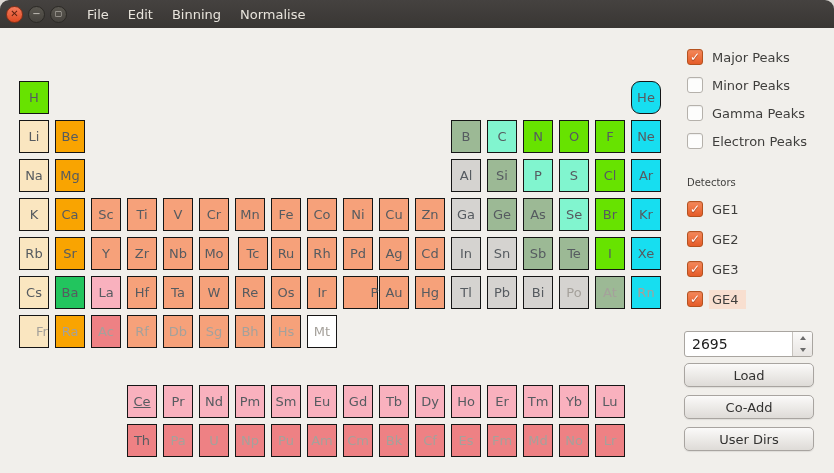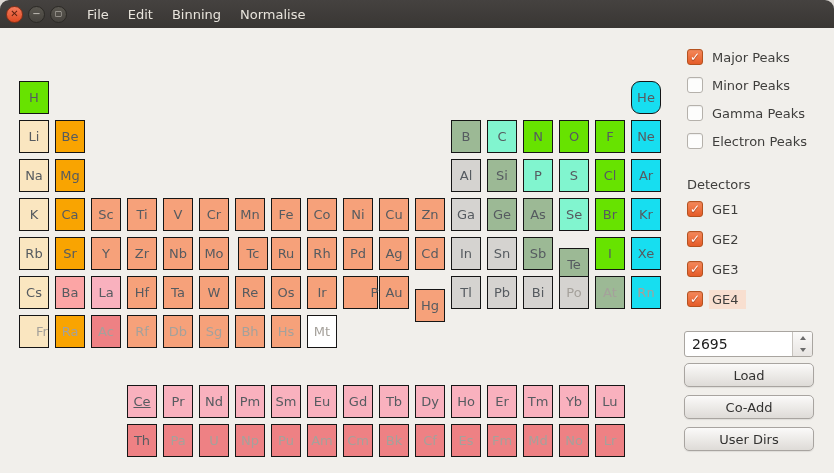--- a/index.html
+++ b/index.html
@@ -26,21 +26,21 @@
   .peaks-panel{position:absolute;left:687px;top:43px;display:flex;flex-direction:column;}
   .peaks-panel .cbrow{height:28px;}
   .detectors-list{position:absolute;left:687px;top:194px;display:flex;flex-direction:column;}
   .detectors-list .cbrow{height:30px;}
   .cb{width:16px;height:16px;box-sizing:border-box;border-radius:3px;display:flex;align-items:center;
     justify-content:center;font-size:12px;line-height:12px;color:#fff;font-weight:bold;
     background:#FDFDFC;border:1px solid #B5B1AB;box-shadow:inset 0 1px 1px rgba(0,0,0,0.06);}
   .cb.checked{background:linear-gradient(#F4885A,#E55C28);border:1px solid #b5521f;text-shadow:0 1px 1px rgba(90,30,10,.5);}
   .cblabel{font-size:13px;color:#3F3E3C;}
   .cblabel.hl{background:#F8DFD0;padding:2px 7px 2px 3px;margin-left:-3px;border-radius:0;}
-  .section-heading{position:absolute;left:687px;top:177px;font-size:13px;color:#3F3E3C;}
+  .section-heading{position:absolute;left:687px;top:177px;font-size:10px;color:#3F3E3C;}
   
   .spinbox{position:absolute;left:684px;top:331px;width:129px;height:26px;box-sizing:border-box;
     background:#fff;border:1px solid #A9A5A0;border-radius:3px;display:flex;overflow:hidden;}
   .spinbox input{flex:1;border:0;outline:none;padding:0 0 0 7px;font-size:14px;color:#1c1c1c;
     font-family:"DejaVu Sans","Liberation Sans",sans-serif;background:transparent;min-width:0;}
   .spinner{width:19px;border-left:1px solid #C6C2BD;display:flex;flex-direction:column;background:linear-gradient(#FBFAF9,#E8E5E2);}
   .spinbtn{flex:1;display:flex;align-items:center;justify-content:center;}
   .arrow-up{width:0;height:0;border-left:3.5px solid transparent;border-right:3.5px solid transparent;border-bottom:4px solid #6b6b6b;}
   .arrow-down{width:0;height:0;border-left:3.5px solid transparent;border-right:3.5px solid transparent;border-top:4px solid #6b6b6b;}
   
@@ -119,35 +119,35 @@
       <div class="tile" style="left: 199px; top: 237px; background: rgb(246, 161, 122);">Mo</div>
       <div class="tile" style="left: 238px; top: 237px; background: rgb(246, 161, 122);">Tc</div>
       <div class="tile" style="left: 271px; top: 237px; background: rgb(246, 161, 122);">Ru</div>
       <div class="tile" style="left: 307px; top: 237px; background: rgb(246, 161, 122);">Rh</div>
       <div class="tile" style="left: 343px; top: 237px; background: rgb(246, 161, 122);">Pd</div>
       <div class="tile" style="left: 379px; top: 237px; background: rgb(246, 161, 122);">Ag</div>
       <div class="tile" style="left: 415px; top: 237px; background: rgb(246, 161, 122);">Cd</div>
       <div class="tile" style="left: 451px; top: 237px; background: rgb(213, 211, 208);">In</div>
       <div class="tile" style="left: 487px; top: 237px; background: rgb(213, 211, 208);">Sn</div>
       <div class="tile" style="left: 523px; top: 237px; background: rgb(156, 185, 149);">Sb</div>
-      <div class="tile" style="left: 559px; top: 237px; background: rgb(156, 185, 149); margin-top: 11px;">Te</div>
+      <div class="tile" style="left: 559px; top: 237px; background: rgb(156, 185, 149);">Te</div>
       <div class="tile" style="left: 595px; top: 237px; background: rgb(103, 227, 0);">I</div>
       <div class="tile" style="left: 631px; top: 237px; background: rgb(23, 222, 240);">Xe</div>
       <div class="tile" style="left: 19px; top: 276px; background: rgb(250, 230, 192);">Cs</div>
-      <div class="tile" style="left: 55px; top: 276px; background: #fca5a5;">Ba</div>
+      <div class="tile" style="left: 55px; top: 276px; background: #22c55e;">Ba</div>
       <div class="tile" style="left: 91px; top: 276px; background: rgb(249, 177, 190);">La</div>
       <div class="tile" style="left: 127px; top: 276px; background: rgb(246, 161, 122);">Hf</div>
       <div class="tile" style="left: 163px; top: 276px; background: rgb(246, 161, 122);">Ta</div>
       <div class="tile" style="left: 199px; top: 276px; background: rgb(246, 161, 122);">W</div>
       <div class="tile" style="left: 235px; top: 276px; background: rgb(246, 161, 122);">Re</div>
       <div class="tile" style="left: 271px; top: 276px; background: rgb(246, 161, 122);">Os</div>
       <div class="tile" style="left: 307px; top: 276px; background: rgb(246, 161, 122);">Ir</div>
       <div class="tile" style="left: 343px; top: 276px; background: rgb(246, 161, 122); padding-left: 33px;">Pt</div>
       <div class="tile" style="left: 379px; top: 276px; background: rgb(246, 161, 122); text-align: center;">Au</div>
-      <div class="tile" style="left: 415px; top: 276px; background: rgb(246, 161, 122); margin-top: 13px;">Hg</div>
+      <div class="tile" style="left: 415px; top: 276px; background: rgb(246, 161, 122);">Hg</div>
       <div class="tile" style="left: 451px; top: 276px; background: rgb(213, 211, 208);">Tl</div>
       <div class="tile" style="left: 487px; top: 276px; background: rgb(213, 211, 208);">Pb</div>
       <div class="tile" style="left: 523px; top: 276px; background: rgb(213, 211, 208);">Bi</div>
       <div class="tile faded" style="left: 559px; top: 276px; background: rgb(213, 211, 208);">Po</div>
       <div class="tile faded" style="left: 595px; top: 276px; background: rgb(156, 185, 149);">At</div>
       <div class="tile faded" style="left: 631px; top: 276px; background: rgb(23, 222, 240);">Rn</div>
       <div class="tile faded" style="left: 19px; top: 315px; background: rgb(250, 230, 192); padding-left: 16px;">Fr</div>
       <div class="tile faded" style="left: 55px; top: 315px; background: rgb(249, 164, 1);">Ra</div>
       <div class="tile faded" style="left: 91px; top: 315px; background: rgb(238, 129, 132);">Ac</div>
       <div class="tile faded" style="left: 127px; top: 315px; background: rgb(246, 161, 122);">Rf</div>

